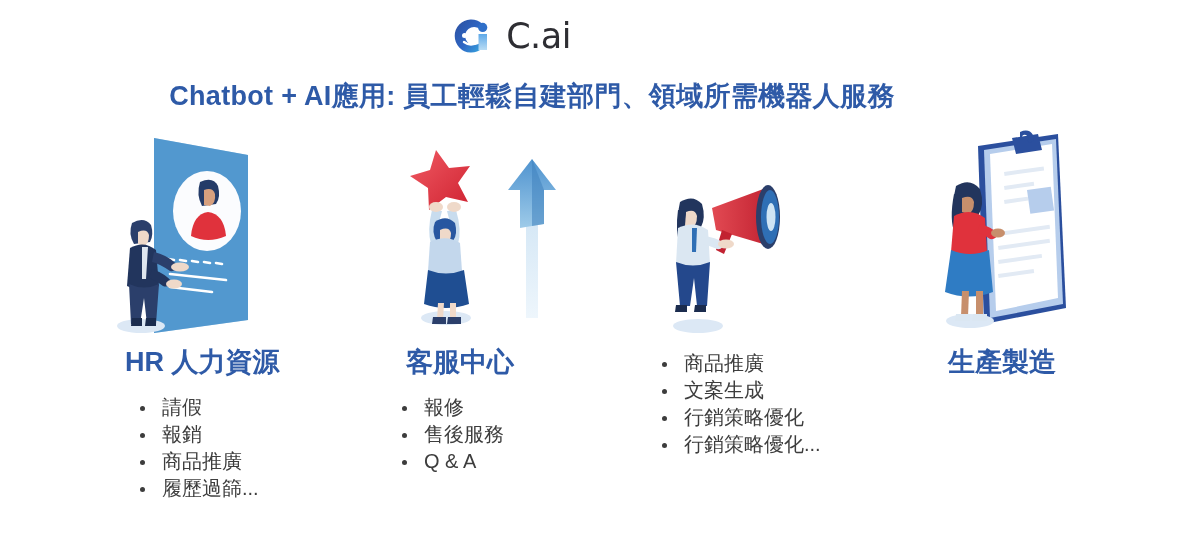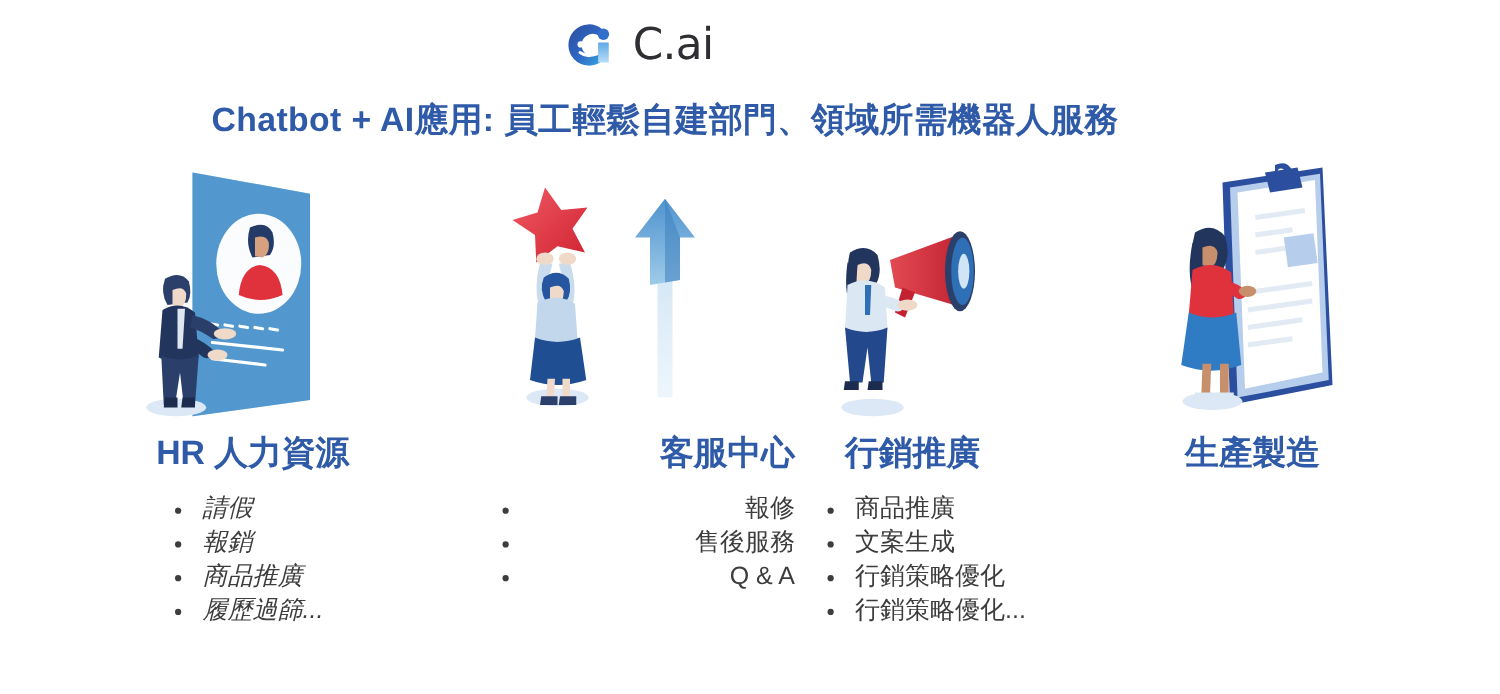--- a/index.html
+++ b/index.html
@@ -63,21 +63,21 @@
     left: 0;
     width: 1200px;
     height: 420px;
     display: flex;
   }
   .col {
     width: 260px;
     position: relative;
   }
   .col-1 { margin-left: 108px; }
-  .col-2 { margin-left: 8px; text-align: right; }
+  .col-2 { margin-left: 8px; }
   .col-3 { margin-left: 2px; }
   .col-4 { margin-left: 10px; }
 
   .art {
     height: 212px;
     position: relative;
   }
   .art svg { position: absolute; }
 
   .col-head {
@@ -90,21 +90,21 @@
   }
   .col-1 .col-head { padding-left: 17px; }
   .col-2 .col-head { padding-left: 30px; }
   .col-3 .col-head { padding-left: 38px; }
   .col-4 .col-head { padding-left: 40px; }
 
   .bullets {
     list-style: none;
     margin-top: 10px;
   }
-  .col-1 .bullets { padding-left: 28px; font-style: italic; }
+  .col-1 .bullets { padding-left: 28px; }
   .col-2 .bullets { padding-left: 22px; }
   .col-3 .bullets { padding-left: 20px; }
   .col-4 .bullets { padding-left: 22px; }
 
   .bullets li {
     position: relative;
     padding-left: 26px;
     font-size: 20px;
     line-height: 27px;
     color: #3d3d3d;
@@ -286,21 +286,20 @@
           <path d="M42 66 l5 0 l-1 24 l-4 0 Z" fill="#2f6fb5"></path>
 
           <path d="M52 74 q14 1 22 7 q-1 7 -7 6 q-9 -4 -16 -5 Z" fill="#dbe7f2"></path>
           <ellipse cx="76" cy="82" rx="8" ry="4.5" fill="#efd9c9"></ellipse>
 
           <path d="M26 100 q17 7 34 0 l-3 44 l-10 0 l-3 -28 l-4 28 l-10 0 Z" fill="#24488c"></path>
           <path d="M26 143 l11 0 l0 7 l-12 0 Z" fill="#1b2c4e"></path>
           <path d="M45 143 l11 0 l0 7 l-12 0 Z" fill="#1b2c4e"></path>
         </svg>
       </div>
-      <div class="col-head">行銷推廣</div>
       <ul class="bullets">
         <li>商品推廣</li>
         <li>文案生成</li>
         <li>行銷策略優化</li>
         <li>行銷策略優化...</li>
       </ul>
     </div>
 
     <div class="col col-4">
       <div class="art">

